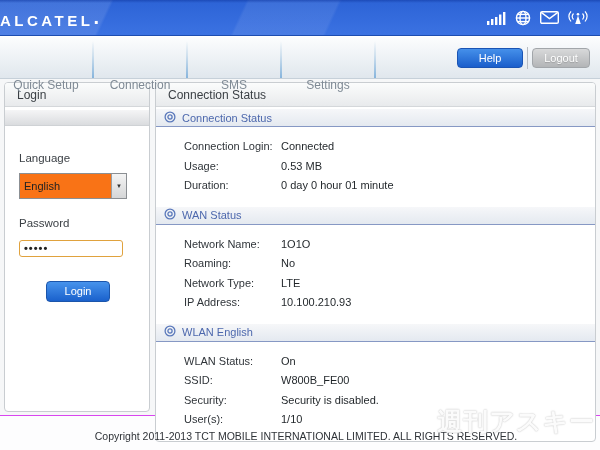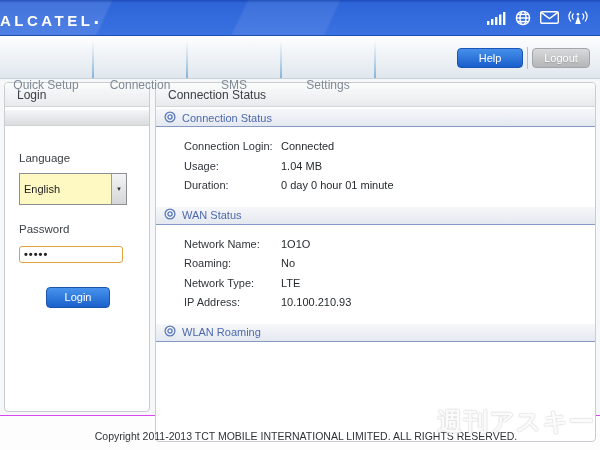--- a/index.html
+++ b/index.html
@@ -62,21 +62,21 @@
     height:17px; margin-top:2px;
     background:linear-gradient(to bottom,#f5f5f6,#dadcdf);
     border-top:1px solid #fff; border-bottom:1px solid #cfd2d5;
   }
   
   .login-form { padding:26px 12px 0 14px; }
   .login-form label { display:block; font-size:11.5px; color:#3c4146; }
   .lang-label { margin-bottom:9px; }
   .pw-label { margin-top:18px; margin-bottom:9px; }
   .select {
-    width:108px; height:32px; background:#fef9c3; border:1px solid #8b8f93;
+    width:108px; height:26px; background:#f97316; border:1px solid #8b8f93;
     display:flex; align-items:center; font-size:11px; color:#222; cursor:pointer;
   }
   .select .sel-text { flex:1; padding-left:4px; }
   .select-btn {
     width:15px; height:100%; display:flex; align-items:center; justify-content:center;
     background:linear-gradient(to bottom,#f4f4f4,#d5d6d7); border-left:1px solid #9a9ea2;
     font-size:6px; color:#333;
   }
   .pw-input {
     width:104px; height:17px; border:1px solid #e0a23e; border-radius:3px;
@@ -210,21 +210,21 @@
         </span>
         <span>Connection Status</span>
       </div>
       <div class="section-rows">
         <div class="row">
             <span class="lbl">Connection Login:</span>
             <span class="val">Connected</span>
           </div>
         <div class="row">
             <span class="lbl">Usage:</span>
-            <span class="val">1.04 MB</span>
+            <span class="val">0.53 MB</span>
           </div>
         <div class="row">
             <span class="lbl">Duration:</span>
             <span class="val">0 day 0 hour 01 minute</span>
           </div>
       </div>
 
       <div class="section-header">
         <span>
           <svg width="12" height="12" viewBox="0 0 12 12">
@@ -253,21 +253,39 @@
           </div>
       </div>
 
       <div class="section-header">
         <span>
           <svg width="12" height="12" viewBox="0 0 12 12">
             <circle cx="6" cy="6" r="4.9" fill="none" stroke="#5b79bb" stroke-width="1.3"></circle>
             <circle cx="6" cy="6" r="2.1" fill="none" stroke="#5b79bb" stroke-width="1.3"></circle>
           </svg>
         </span>
-        <span>WLAN Roaming</span>
+        <span>WLAN English</span>
+      </div>
+      <div class="section-rows">
+        <div class="row">
+            <span class="lbl">WLAN Status:</span>
+            <span class="val">On</span>
+          </div>
+        <div class="row">
+            <span class="lbl">SSID:</span>
+            <span class="val">W800B_FE00</span>
+          </div>
+        <div class="row">
+            <span class="lbl">Security:</span>
+            <span class="val">Security is disabled.</span>
+          </div>
+        <div class="row">
+            <span class="lbl">User(s):</span>
+            <span class="val">1/10</span>
+          </div>
       </div>
     </section>
   </div>
 
   <footer class="footer">
     <span>Copyright 2011-2013 TCT MOBILE INTERNATIONAL LIMITED. ALL RIGHTS RESERVED.</span>
   </footer>
 
   <div class="watermark">週刊アスキー</div>
 </div>

